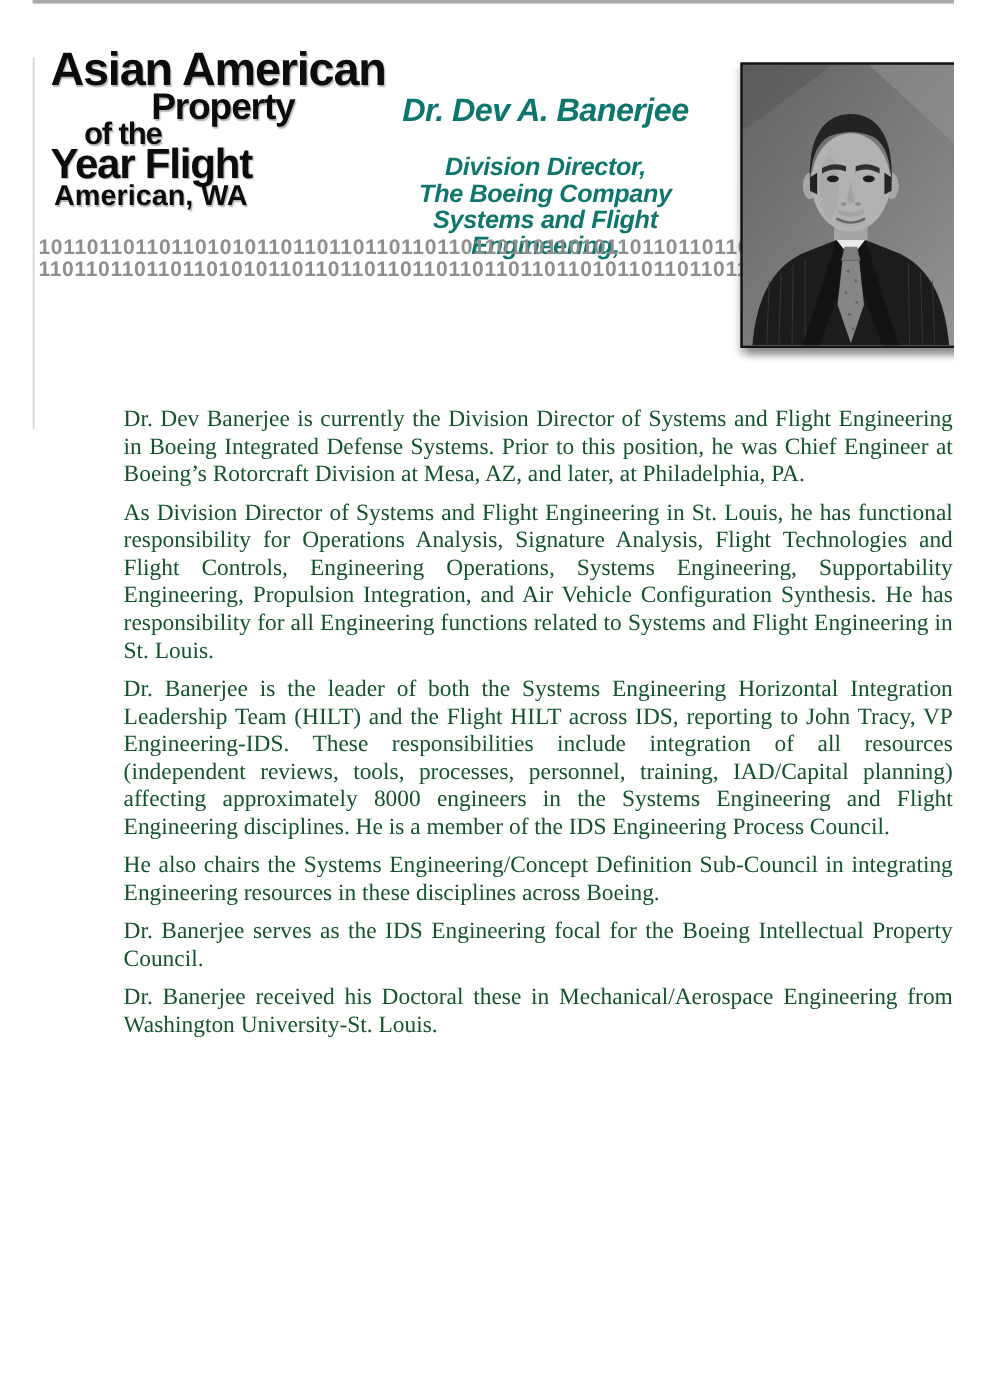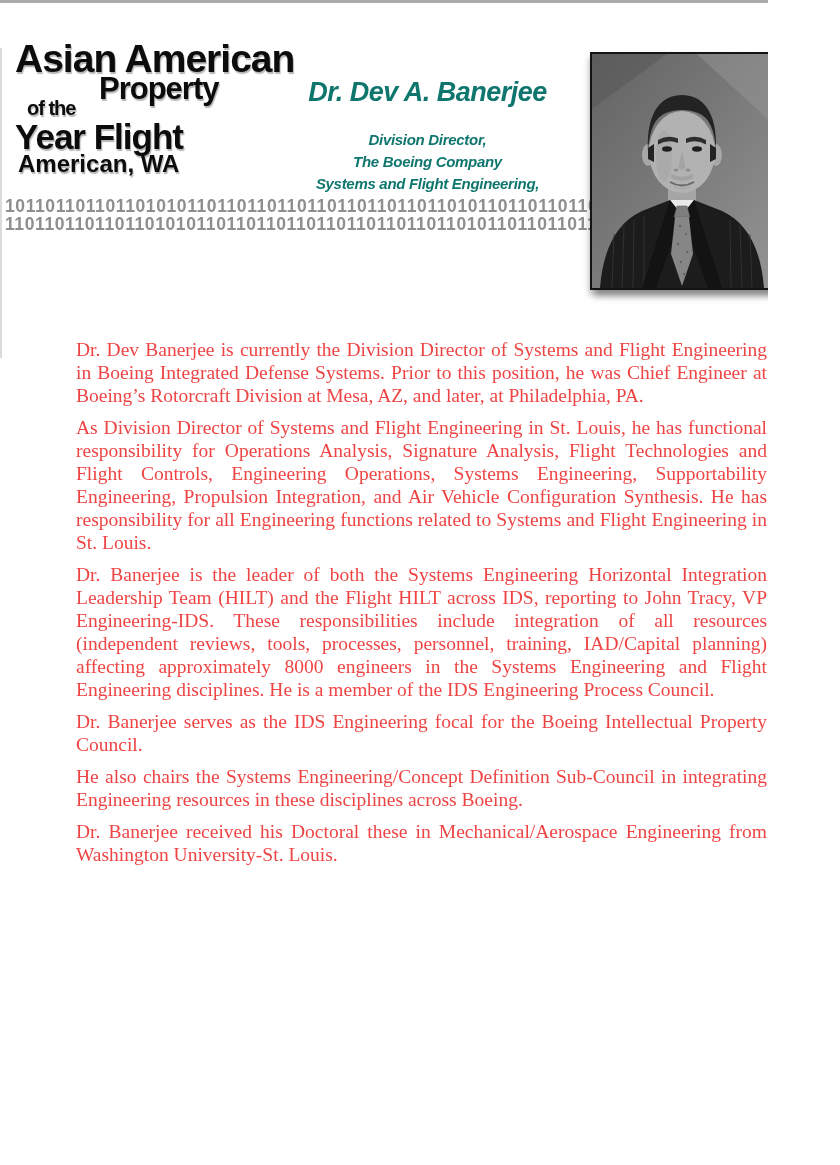--- a/index.html
+++ b/index.html
@@ -2,42 +2,43 @@
 <html><head>
 <meta charset="utf-8">
 <style>
   html,body{margin:0;padding:0;background:#ffffff;}
   .page{
     position:relative;
     width:768px;height:1165px;
     background:#ffffff;
     overflow:hidden;
     font-family:"Liberation Sans", sans-serif;
+    margin-left:27px;
   }
   
   .scan-top{position:absolute;left:0;top:0;width:840px;height:3px;background:#9c9c9c;opacity:.85;}
   .scan-left{position:absolute;left:0;top:48px;width:2px;height:310px;background:#000;opacity:.14;}
   
   .award-line{
     position:absolute;line-height:1;font-weight:bold;color:#0c0c0c;
     letter-spacing:-1px;white-space:nowrap;
     text-shadow:1px 1.5px 1px rgba(90,90,90,.45);
   }
   .award-l1{left:15px;top:39px;font-size:39px;}
   .award-l2{left:99px;top:73px;font-size:31px;}
-  .award-l3{left:27px;top:98px;font-size:20px;}
+  .award-l3{left:43px;top:98px;font-size:26px;}
   .award-l4{left:15px;top:119px;font-size:35px;}
   .award-loc{left:18px;top:152px;font-size:24px;letter-spacing:0;}
   
   .honoree{
     position:absolute;left:278px;top:78px;width:299px;
     text-align:center;font-style:italic;font-weight:bold;color:#0f766e;
   }
   .honoree-name{font-size:27px;line-height:28px;letter-spacing:-0.5px;white-space:nowrap;}
-  .honoree-titles{margin-top:23px;font-size:15px;line-height:22px;letter-spacing:-0.3px;}
+  .honoree-titles{margin-top:23px;font-size:21px;line-height:22px;letter-spacing:-0.3px;}
   
   .binary{
     position:absolute;left:5px;top:198px;width:638px;height:35px;overflow:hidden;
     font-weight:bold;font-size:17.5px;line-height:17.5px;letter-spacing:.6px;
     color:#8e8e8e;white-space:nowrap;
   }
   .binary-stray{
     position:absolute;left:783px;top:203px;
     font-weight:bold;font-size:17.5px;color:#8e8e8e;opacity:.45;
   }
@@ -45,21 +46,21 @@
   .photo-frame{
     position:absolute;left:590px;top:52px;width:181px;height:234px;
     border:2px solid #141414;background:#777;
     box-shadow:4px 6px 7px rgba(0,0,0,.38), -2px 5px 6px rgba(0,0,0,.16);
   }
   .photo-frame svg{display:block;width:100%;height:100%;}
   
   .bio{
     position:absolute;left:76px;top:338px;width:691px;
     font-family:"Liberation Serif", serif;
-    font-size:19.5px;line-height:23px;color:#ef4444;
+    font-size:19.5px;line-height:23px;color:#14532d;
     text-align:justify;
   }
   .bio p{margin:0 0 9px 0;}
   .bio p.final{margin-top:8px;}
 </style>
 </head>
 <body>
 
 <div class="page">
 
@@ -157,18 +158,18 @@
         <circle cx="89" cy="208" r="1.2"></circle>
           <circle cx="92" cy="220" r="1.2"></circle>
       </g>
     </svg>
   </figure>
 
   <div class="bio">
     <p>Dr. Dev Banerjee is currently the Division Director of Systems and Flight Engineering in Boeing Integrated Defense Systems.  Prior to this position, he was Chief Engineer at Boeing’s Rotorcraft Division at Mesa, AZ, and later, at Philadelphia, PA.</p>
     <p>As Division Director of Systems and Flight Engineering in St. Louis, he has functional responsibility for Operations Analysis, Signature Analysis, Flight Technologies and Flight Controls, Engineering Operations, Systems Engineering, Supportability Engineering, Propulsion Integration, and Air Vehicle Configuration Synthesis.  He has responsibility for all Engineering functions related to Systems and Flight Engineering in St. Louis.</p>
     <p>Dr. Banerjee is the leader of both the Systems Engineering Horizontal Integration Leadership Team (HILT) and the Flight HILT across IDS, reporting to John Tracy, VP Engineering-IDS.  These responsibilities include integration of all resources (independent reviews, tools, processes, personnel, training, IAD/Capital planning) affecting approximately 8000 engineers in the Systems Engineering and Flight Engineering disciplines.  He is a member of the IDS Engineering Process Council.</p>
+    <p>He also chairs the Systems Engineering/Concept Definition Sub-Council in integrating Engineering resources in these disciplines across Boeing.</p>
     <p>Dr. Banerjee serves as the IDS Engineering focal for the Boeing Intellectual Property Council.</p>
-    <p>He also chairs the Systems Engineering/Concept Definition Sub-Council in integrating Engineering resources in these disciplines across Boeing.</p>
     <p class="final">Dr. Banerjee received his Doctoral these in Mechanical/Aerospace Engineering from Washington University-St. Louis.</p>
   </div>
 
 </div>
 
 </body></html>

